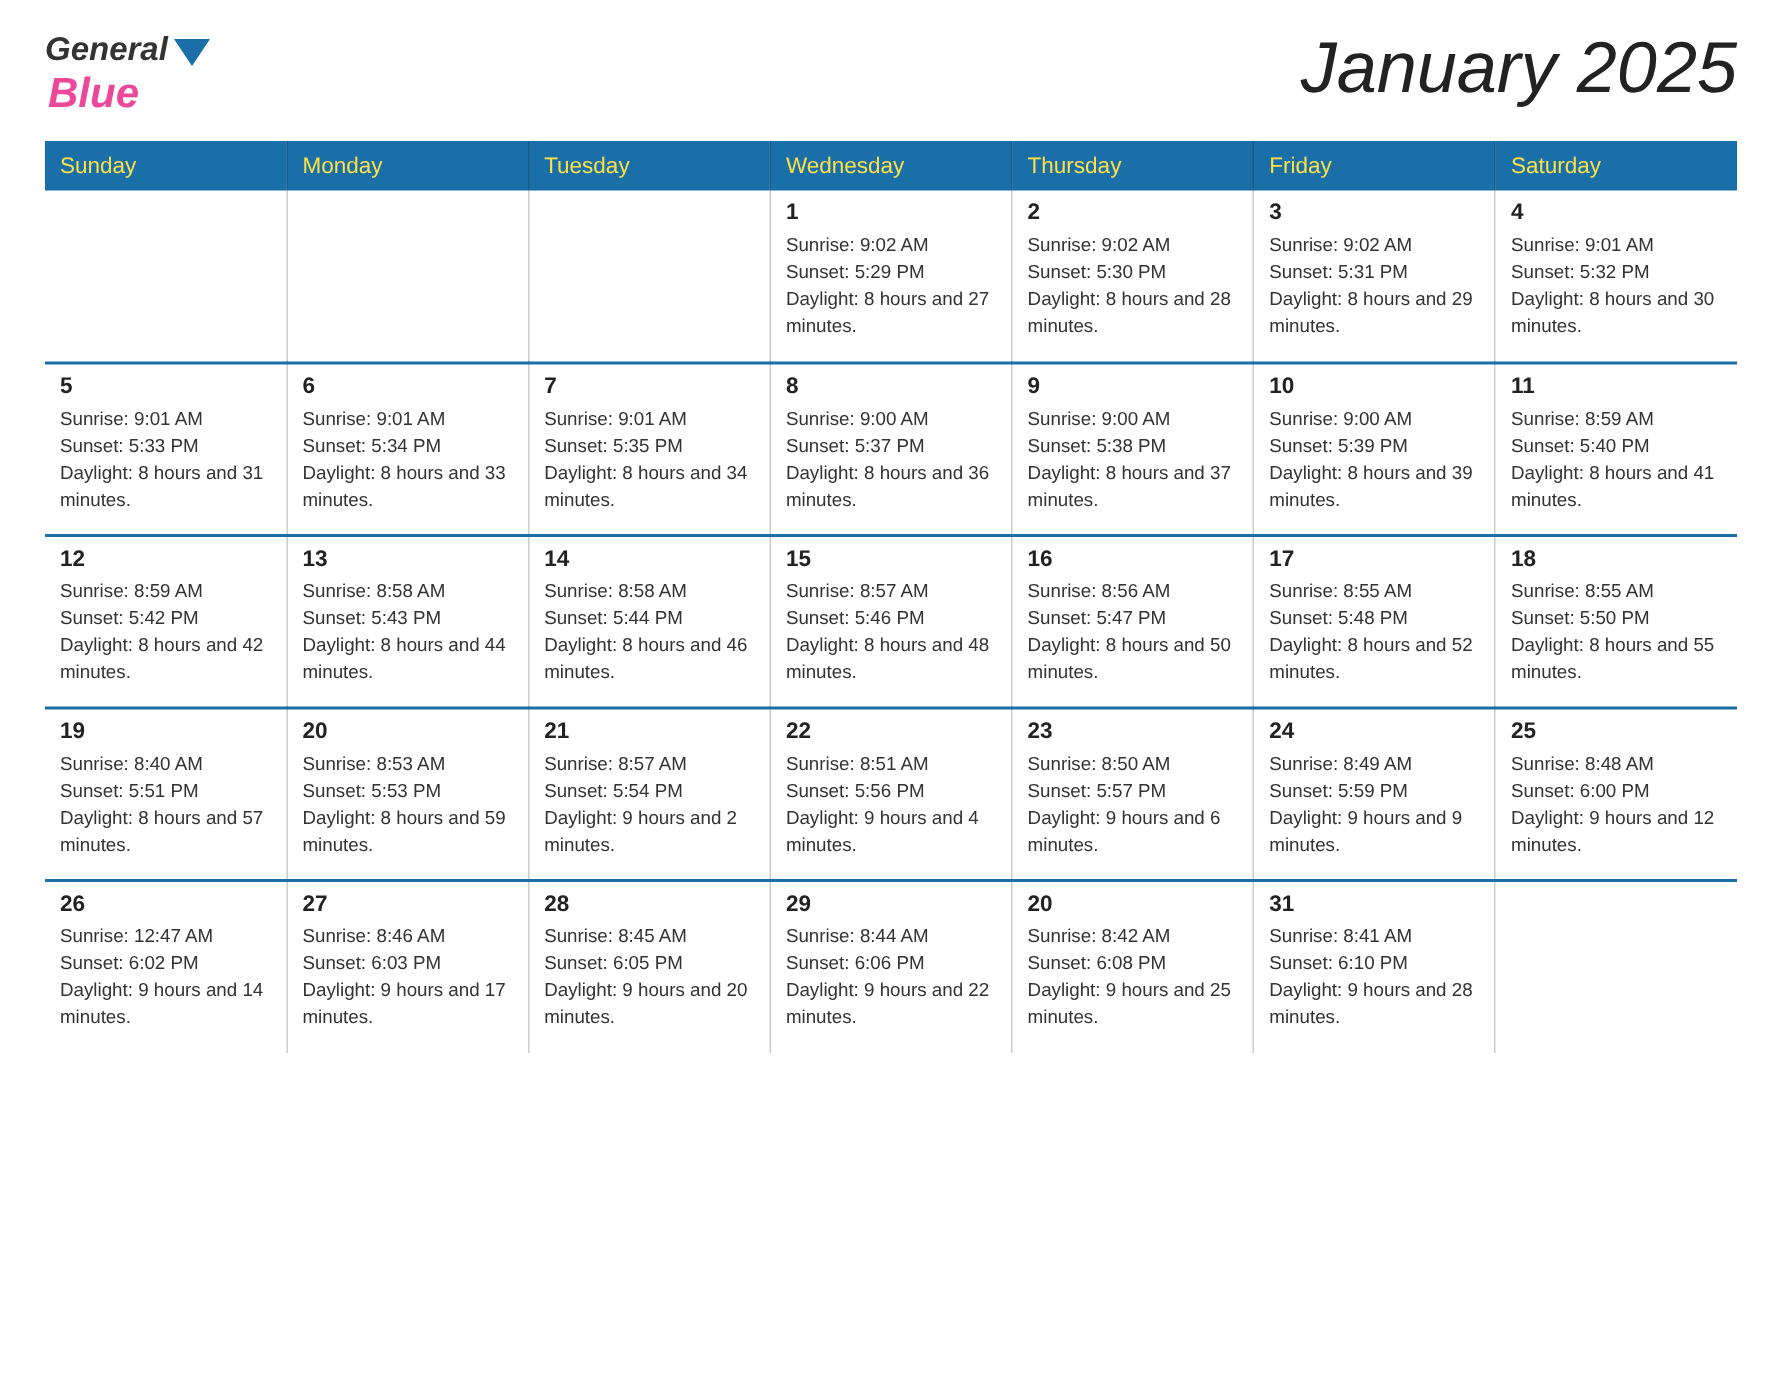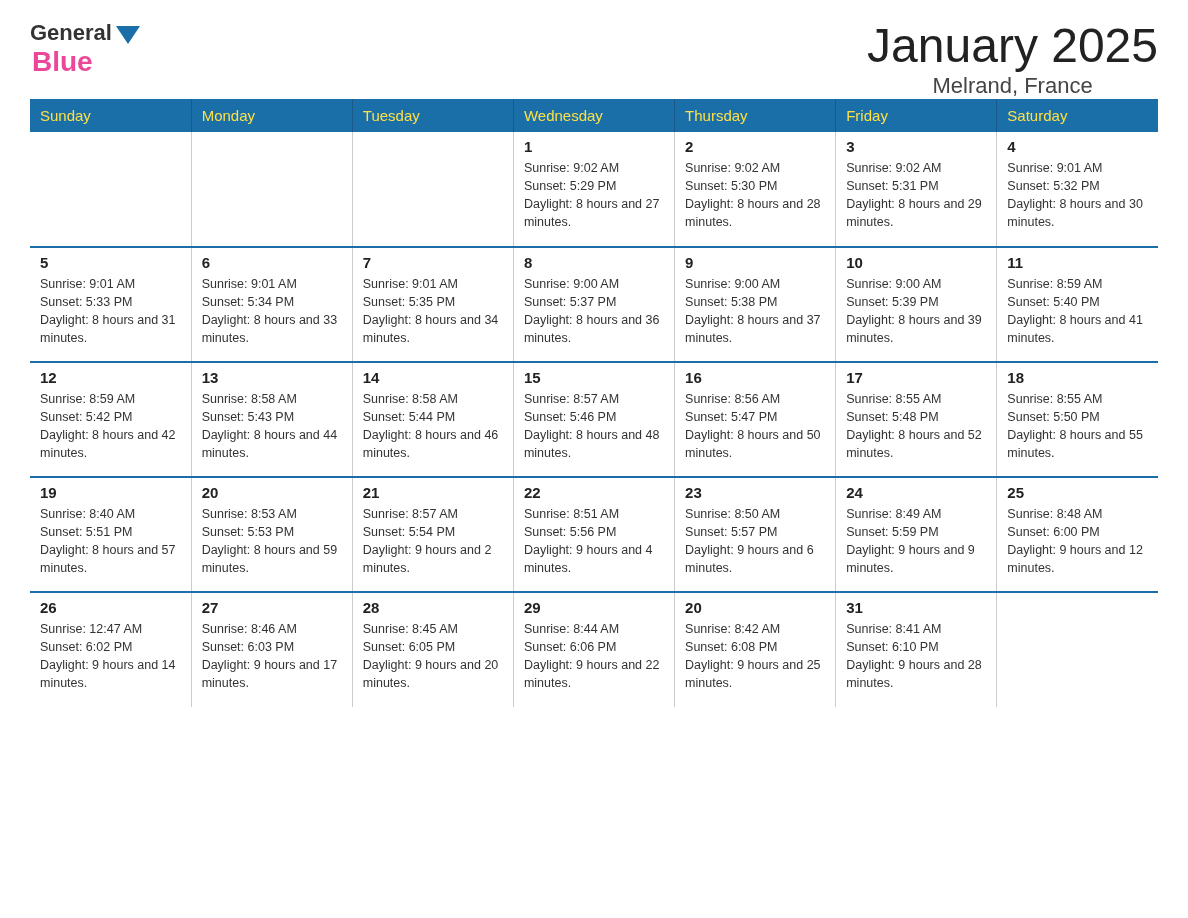--- a/index.html
+++ b/index.html
@@ -7,20 +7,22 @@
       font-family: Arial, Helvetica, sans-serif;
       background: #fff;
       padding: 20px 30px;
       width: 1188px;
       min-height: 918px;
     }
     .header {
       display: flex;
       justify-content: space-between;
       align-items: flex-start;
+      margin-bottom: 16px;
+      font-style: italic;
     }
     .logo {
       display: flex;
       flex-direction: column;
       align-items: flex-start;
     }
     .logo-top {
       display: flex;
       align-items: center;
     }
@@ -113,21 +115,20 @@
 <div class="header">
   <div class="logo">
     <div class="logo-top">
       <span class="logo-general">General</span>
       <div class="logo-triangle"></div>
     </div>
     <span class="logo-blue">Blue</span>
   </div>
   <div class="title-block">
     <h1>January 2025</h1>
-    <h2>Melrand, France</h2>
   </div>
 </div>
 
 <table>
   <thead>
     <tr>
     <th>Sunday</th>
         <th>Monday</th>
         <th>Tuesday</th>
         <th>Wednesday</th>

